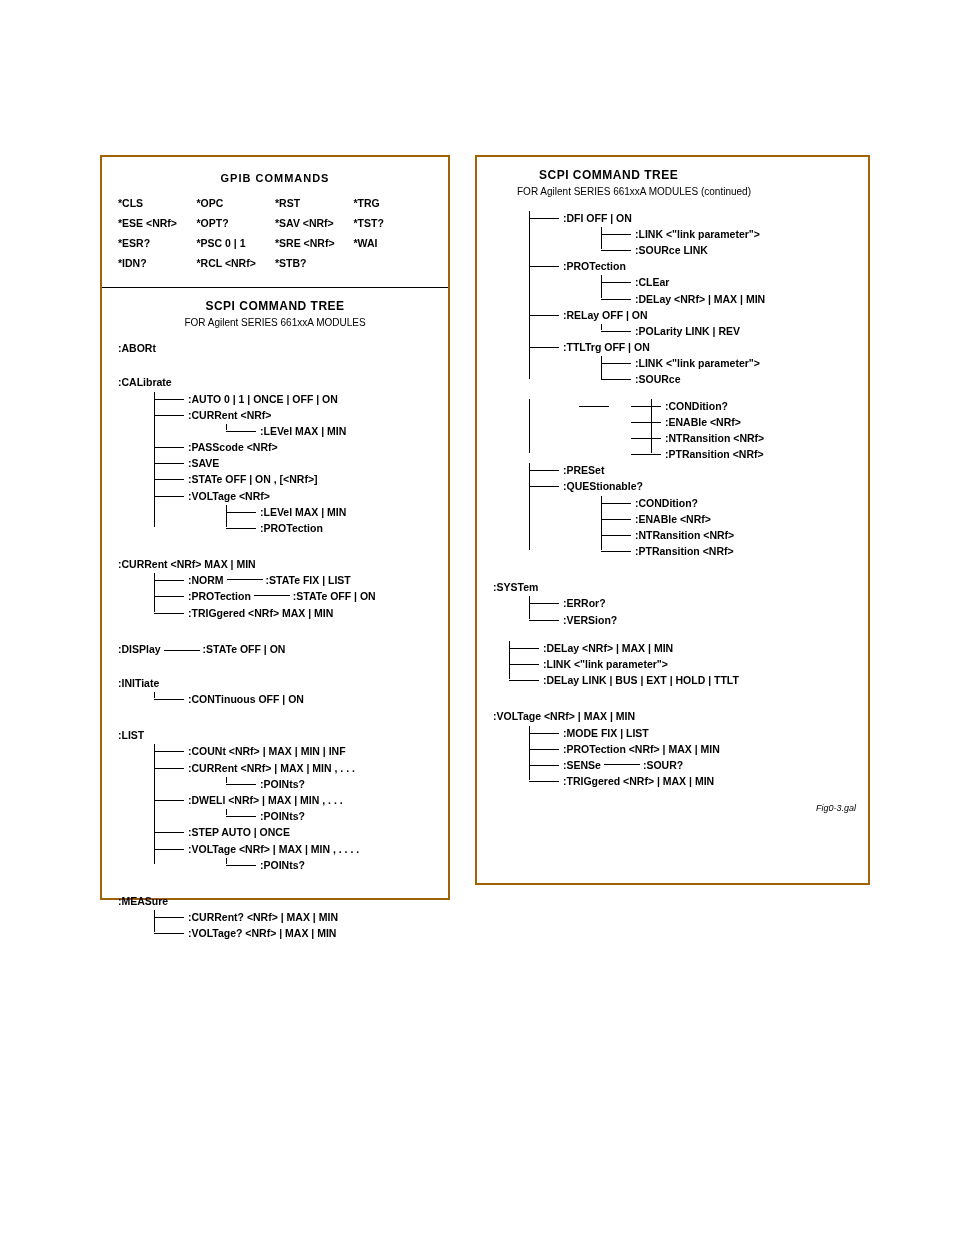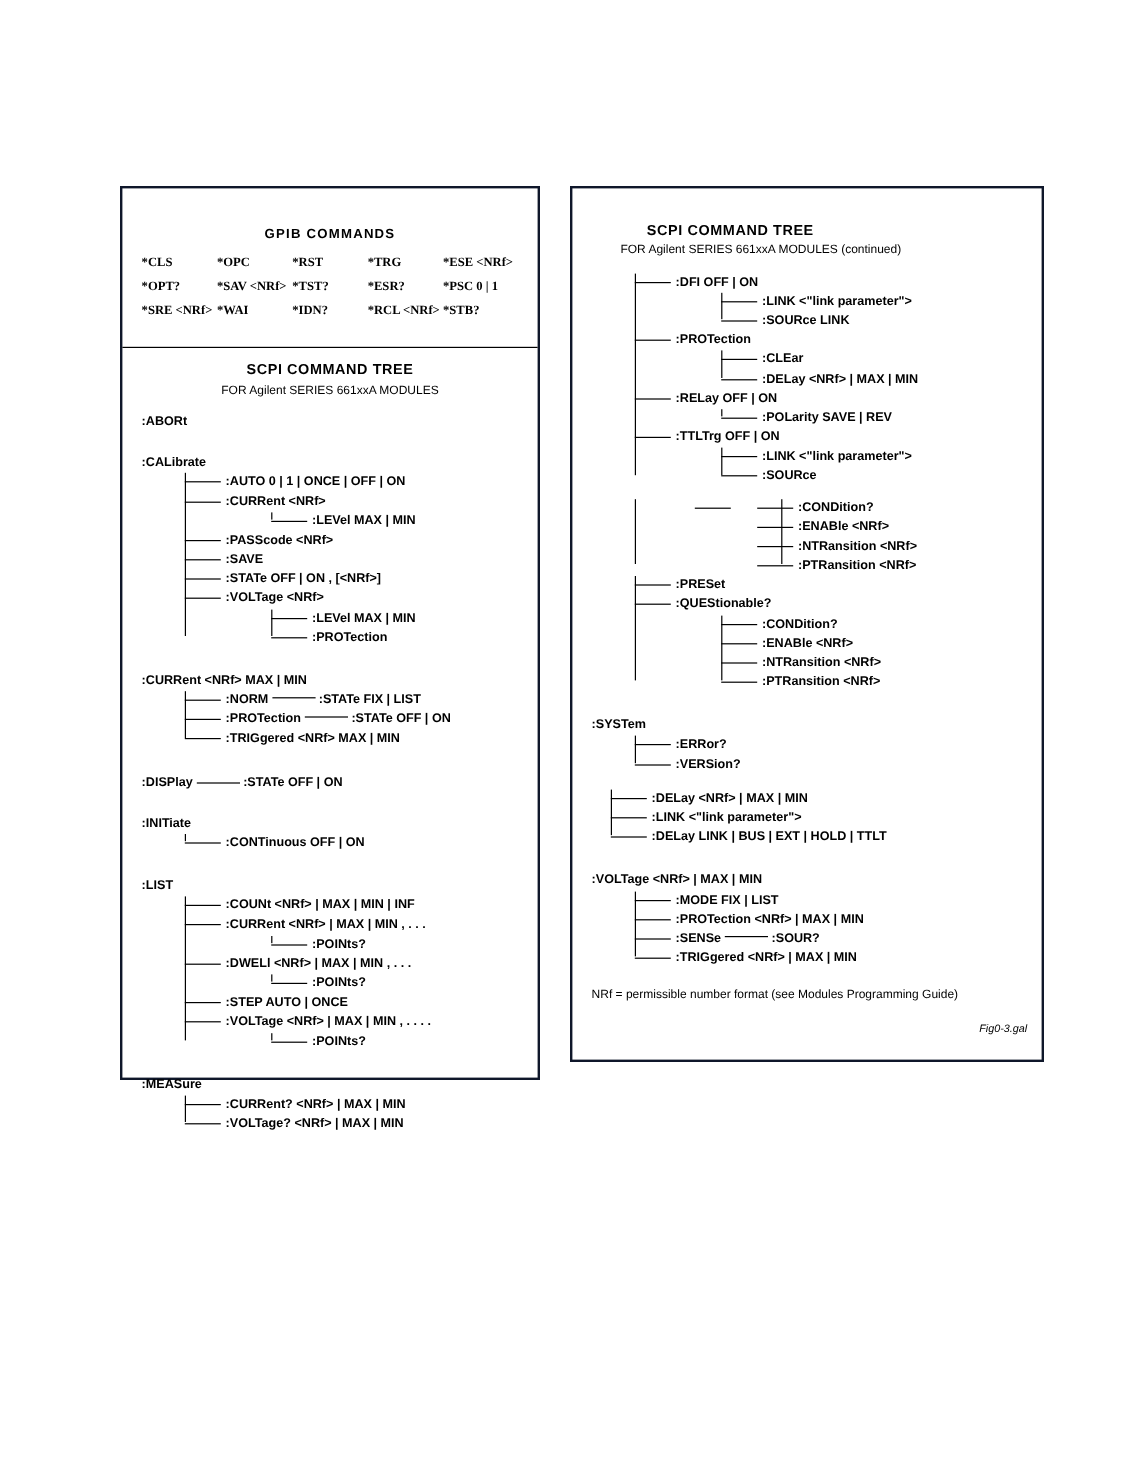--- a/index.html
+++ b/index.html
@@ -9,23 +9,23 @@
     width: 954px;
     font-family: Arial, Helvetica, sans-serif;
   }
   .page {
     position: relative;
     width: 954px;
     height: 1235px;
   }
   .panel {
     position: absolute;
-    border: 2px solid #0f172a;
+    border: 2px solid #a16207;
     box-sizing: border-box;
-    padding: 27px 12px 12px 12px;
+    padding: 10px 12px 12px 12px;
     font-size: 11px;
     line-height: 1.35;
   }
   .panel.left {
     left: 100px;
     top: 155px;
     width: 350px;
     height: 745px;
   }
   .panel.right {
@@ -36,26 +36,25 @@
   }
   .gpib-title {
     text-align: center;
     font-weight: bold;
     font-size: 11px;
     letter-spacing: 1px;
     margin: 4px 0 10px 0;
   }
   .gpib-grid {
     display: grid;
-    grid-template-columns: 1fr 1fr 1fr 1fr 1fr;
+    grid-template-columns: 1fr 1fr 1fr 1fr;
     row-gap: 6px;
     font-size: 10.5px;
     font-weight: bold;
     padding: 0 4px 10px 4px;
-    font-family: Liberation Serif, serif;
   }
   .gpib-grid span { white-space: nowrap; }
   .divider {
     border-top: 1px solid #000;
     margin: 6px -12px 10px -12px;
   }
   .scpi-title {
     text-align: center;
     font-weight: bold;
     font-size: 12px;
@@ -304,21 +303,21 @@
             </ul>
           </li>
             </ul>
           <ul class="sub2">
             <li><span class="kw">:CLEar</span></li>
             <li><span class="kw">:DELay  &lt;NRf&gt; | MAX | MIN</span></li>
           </ul>
         </li>
         <li><span class="kw">:RELay  OFF | ON</span>
           <ul class="sub2">
-            <li><span class="kw">:POLarity  SAVE | REV</span></li>
+            <li><span class="kw">:POLarity  LINK | REV</span></li>
           </ul>
         </li>
         <li><span class="kw">:TTLTrg  OFF | ON</span>
           <ul class="sub2">
             <li><span class="kw">:LINK  &lt;"link parameter"&gt;</span></li>
             <li><span class="kw">:SOURce</span></li>
           </ul>
         </li>
       </ul>
 
@@ -367,18 +366,17 @@
       <div class="section-gap"></div>
 
       <div class="root">:VOLTage  &lt;NRf&gt; | MAX | MIN</div>
       <ul class="children">
         <li><span class="kw">:MODE  FIX | LIST</span></li>
         <li><span class="kw">:PROTection  &lt;NRf&gt; | MAX | MIN</span></li>
         <li><span class="kw">:SENSe</span><span class="dash-link"></span><span class="kw">:SOUR?</span></li>
         <li><span class="kw">:TRIGgered  &lt;NRf&gt; | MAX | MIN</span></li>
       </ul>
 
-      <div class="footnote">NRf = permissible number format (see Modules Programming Guide)</div>
       <div class="figref">Fig0-3.gal</div>
     </div>
   </div>
 
 </div>
 
 </body></html>

